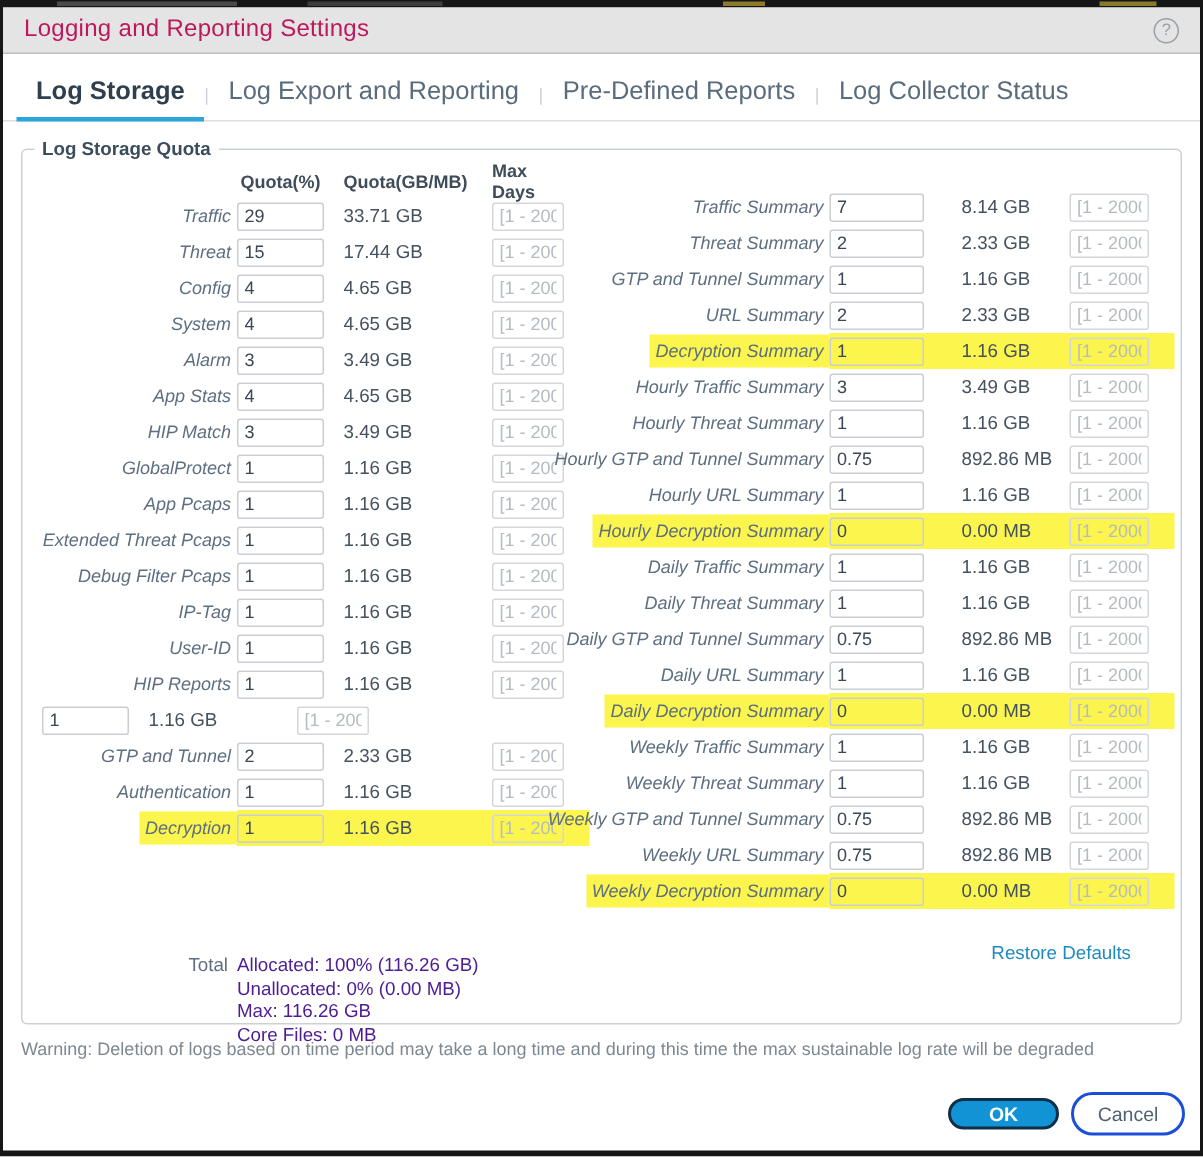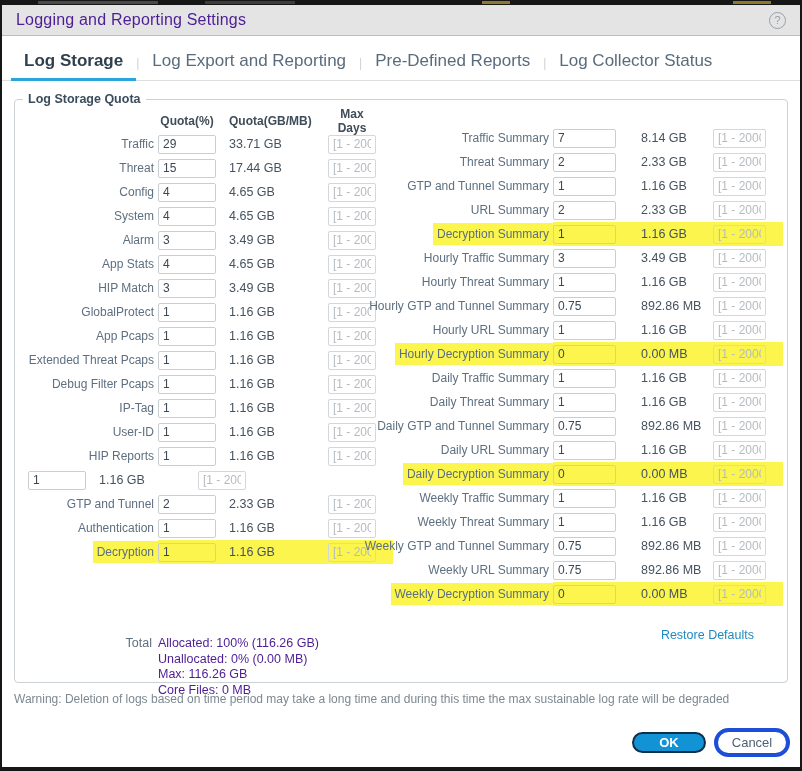--- a/index.html
+++ b/index.html
@@ -7,21 +7,21 @@
   body { font-family:"Liberation Sans","DejaVu Sans",sans-serif; }
 
   .screen { position:relative; width:802px; height:771px; background:#161616; overflow:hidden; }
   .speck { position:absolute; height:3px; top:1px; }
 
   .dialog { position:absolute; left:2px; right:2px; top:5px; bottom:4px; background:#ffffff; }
 
   
   .titlebar { height:31px; background:#e4e4e4; border-bottom:1px solid #bdbdbd;
               display:flex; align-items:center; padding:0 14px; }
-  .title { font-size:16px; color:#4c1d95; letter-spacing:.2px; }
+  .title { font-size:16px; color:#be185d; letter-spacing:.2px; }
   .helpbtn { margin-left:auto; width:17px; height:17px; border:1px solid #97a0a7; border-radius:50%;
              color:#97a0a7; font-size:11px; line-height:15px; text-align:center; cursor:pointer; }
 
   
   .tabbar { display:flex; align-items:flex-end; padding:15px 0 0 9px; border-bottom:1px solid #dcdfe2; }
   .tab { position:relative; padding:0 13px 9px; font-size:17px; color:#5a6c7c; cursor:pointer; white-space:nowrap; }
   .tab.active { color:#2e3f4e; font-weight:bold; }
   .tab.active::after { content:""; position:absolute; left:0; right:0; bottom:-1px; height:3px; background:var(--accent,#2aa6dc); }
   .tabsep { color:#ccd2d7; font-size:12px; padding-bottom:10px; }
 
@@ -31,24 +31,24 @@
   .legend { position:absolute; top:-8px; left:8px; background:#fff; padding:0 5px;
             font-size:12.5px; font-weight:bold; color:#3b4c5c; }
 
   .ltab { position:absolute; left:13px; top:10px; }
   .rtab { position:absolute; left:363px; top:26px; }
 
   .thead { display:flex; height:22px; align-items:center; font-size:12px; font-weight:bold; color:#3f4c59; }
   .thead .h-lbl { width:130px; }
   .thead .hq  { width:58px; text-align:center; margin-right:13px; }
   .thead .hsz { width:70px; text-align:center; margin-right:29px; }
-  .thead .hmd { width:48px; text-align:center; }
+  .thead .hmd { width:48px; }
 
   .row { display:flex; align-items:center; height:24px; }
-  .lbl { display:flex; justify-content:flex-end; align-items:flex-end; white-space:nowrap; }
+  .lbl { display:flex; justify-content:flex-end; align-items:flex-end; white-space:nowrap;font-style:italic; }
   .ltab .lbl { width:130px; }
   .rtab .lbl { width:175px; }
   .lbl-t { font-size:12px; color:#5d6f80; padding:4px 4px 4px 4px; }
   .fields { display:flex; align-items:center; height:24px; padding-right:17px; }
 
   .inp { height:19px; border:1px solid #c9ced3; border-radius:2px; background:#fff;
          font-family:inherit; font-size:12px; color:#3a4754; padding:0 4px; outline:none; }
   .inp.md { border-color:#d3d7db; }
   .inp.md::placeholder { color:#b5bbc1; opacity:1; }
 
@@ -70,21 +70,21 @@
 
   .restore { position:absolute; right:33px; top:528px; font-size:12.5px; color:var(--link,#1f8ac0); cursor:pointer; }
 
   .warning { margin:9px 12px 0; font-size:12px; color:#7d8891; }
 
   .footer { position:absolute; right:10px; bottom:10px; display:flex; align-items:center; gap:8px; }
   .btn { font-family:inherit; font-size:13px; cursor:pointer; }
   .btn-ok { width:74px; height:21px; border-radius:16px; background:var(--ok,#1193d6);
             border:2px solid #0d2f47; color:#fff; font-weight:bold; }
   .btn-cancel { width:76px; height:29px; border-radius:15px; background:#fff;
-            border:4px solid #1d4ed8; color:#4f6273; }
+            border:2px solid #1d4ed8; color:#4f6273; }
 </style>
 </head>
 <body>
 
 <div class="screen">
   <div class="speck" style="left:38px;width:120px;background:#4a4a4a;"></div>
   <div class="speck" style="left:205px;width:90px;background:#3d3d3d;"></div>
   <div class="speck" style="left:482px;width:28px;background:#8a7a2a;"></div>
   <div class="speck" style="left:733px;width:38px;background:#8a7a2a;"></div>
 

